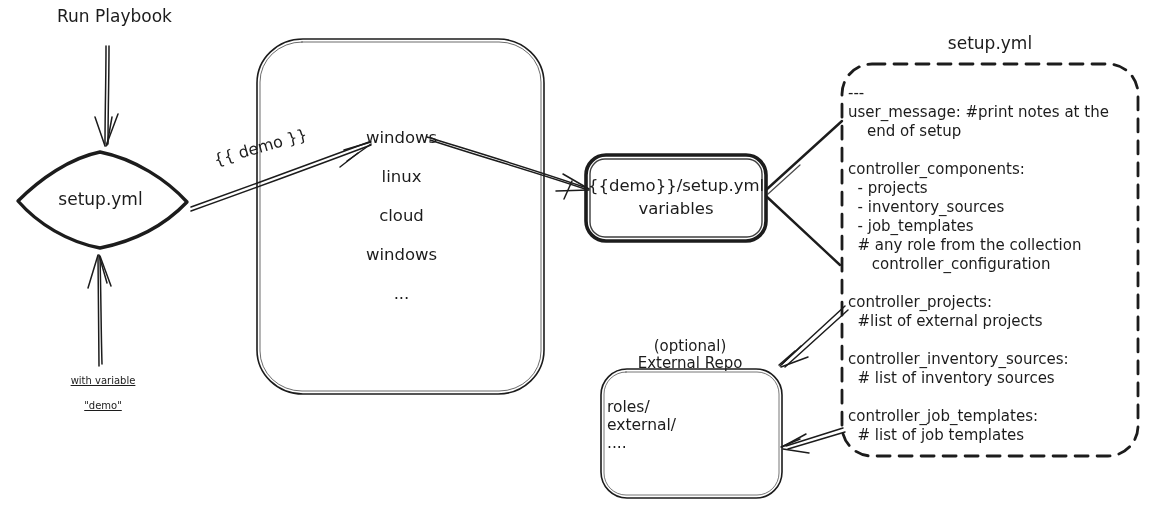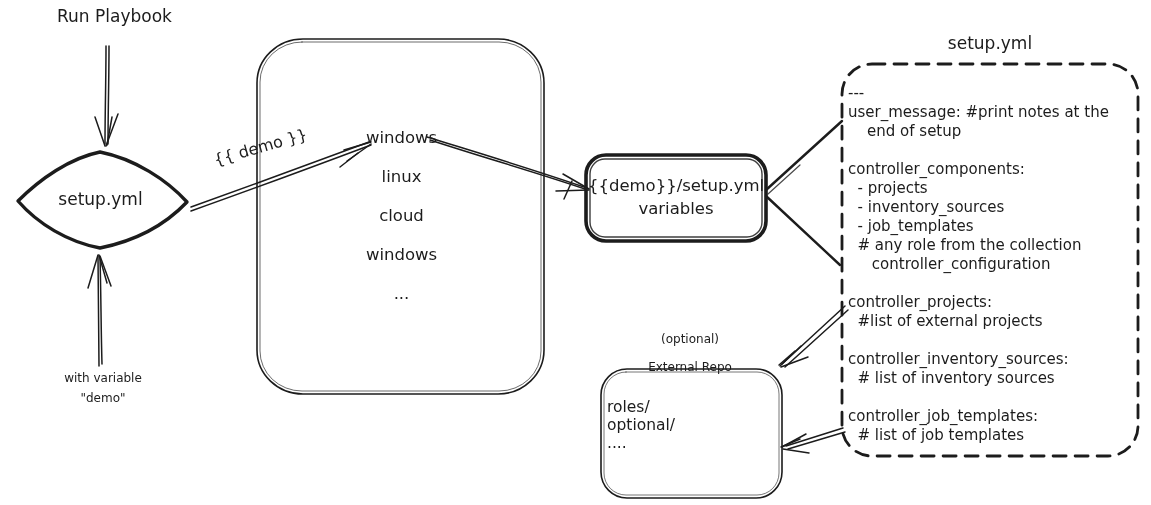--- a/index.html
+++ b/index.html
@@ -27,27 +27,27 @@
   }
   .txt { position: absolute; color: #1c1c1c; }
   .center { text-align: center; }
   .preline { white-space: pre-line; text-align: center; }
   .pre { white-space: pre; }
 
   .run-playbook   { left: 52px;  top: 6px;   width: 125px; font-size: 17px; }
   .repo-title     { left: 300px; top: 7px;   width: 200px; font-size: 17px; }
   .file-title     { left: 915px; top: 33px;  width: 150px; font-size: 17px; }
   .diamond-label  { left: 40px;  top: 189px; width: 121px; font-size: 17px; }
-  .with-variable  { left: 40px;  top: 368px; width: 126px; font-size: 12px; line-height: 20px; }
+  .with-variable  { left: 40px;  top: 368px; width: 126px; font-size: 10px; line-height: 25px; text-decoration: underline; }
   .demo-edge      { left: 212px; top: 135px; width: 115px; font-size: 16px;
                     transform: rotate(-16deg); }
   .repo-items     { left: 258px; top: 118px; width: 287px; font-size: 16.5px; }
   .repo-items div { line-height: 39px; }
   .variables-label{ left: 586px; top: 174px; width: 180px; font-size: 16.5px; line-height: 23px; }
-  .extrepo-title  { left: 598px; top: 325px; width: 184px; font-size: 12px; line-height: 28px; }
+  .extrepo-title  { left: 598px; top: 338px; width: 184px; font-size: 15px; line-height: 17px; }
   .extrepo-content{ left: 607px; top: 398px; width: 170px; font-size: 15.5px; line-height: 18px; }
   .yaml-content   { left: 848px; top: 84px;  width: 288px; font-size: 15px; line-height: 19px; }
 </style>
 </head>
 <body>
 
 <div class="canvas">
 
   <svg class="shapes" viewBox="0 0 1151 505" xmlns="http://www.w3.org/2000/svg">
 
@@ -146,21 +146,21 @@
     <div>...</div>
   </div>
 
   <div class="txt variables-label center preline">{{demo}}/setup.yml
 variables</div>
 
   <div class="txt extrepo-title center preline">(optional)
 External Repo</div>
 
   <div class="txt extrepo-content pre">roles/
-optional/
+external/
 ....</div>
 
   <div class="txt yaml-content pre">---
 user_message: #print notes at the
     end of setup
 
 controller_components:
   - projects
   - inventory_sources
   - job_templates

